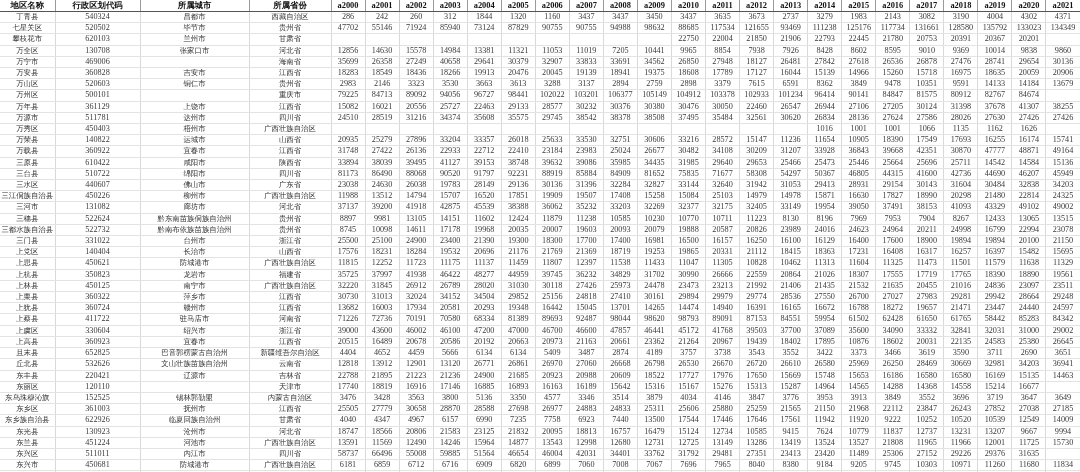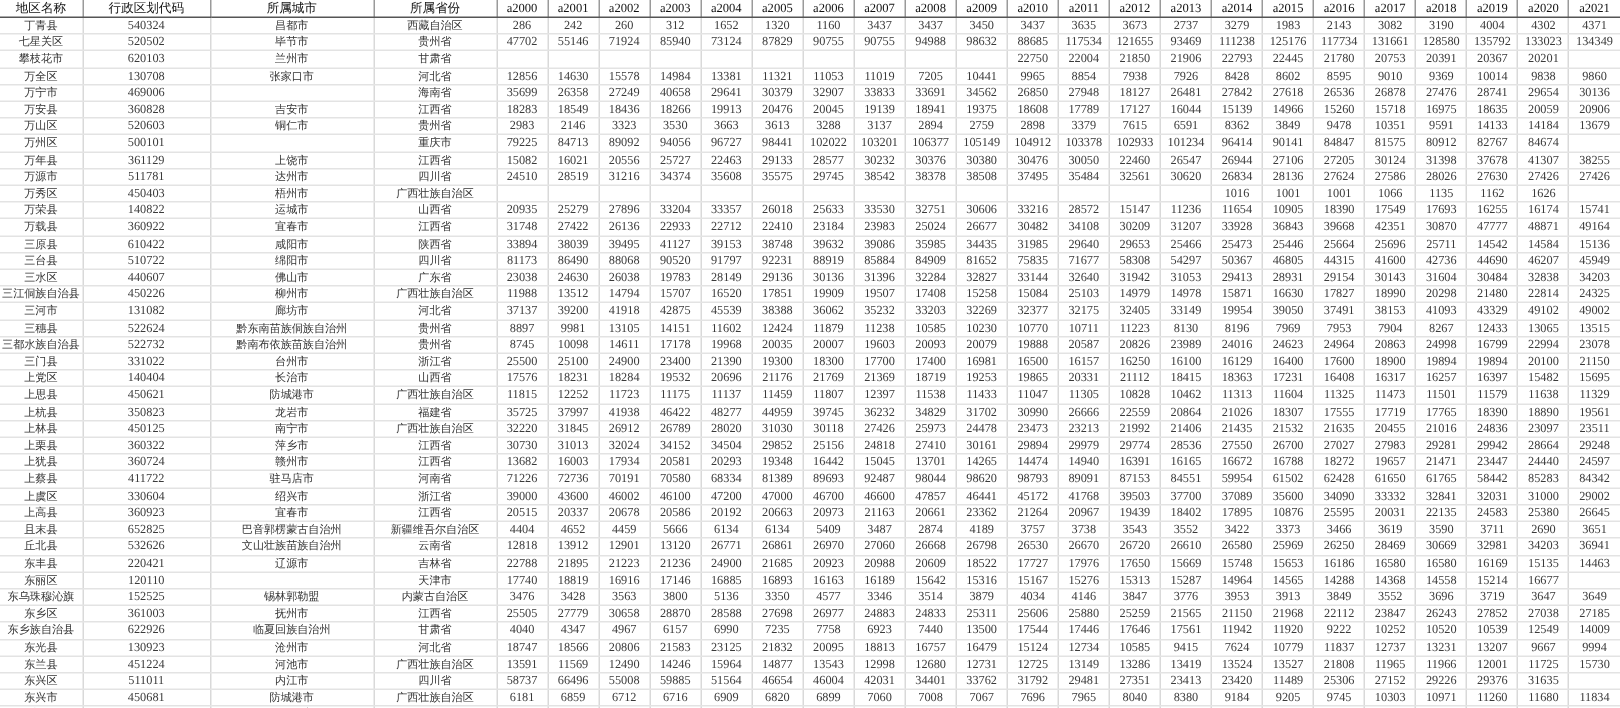--- a/index.html
+++ b/index.html
@@ -10,21 +10,21 @@
   table.sheet col.c-city { width:109px; }
   table.sheet col.c-prov { width:82px; }
   table.sheet col.c-yr { width:34.05px; }
   table.sheet th, table.sheet td {
     height:10.2px; padding:0; font-size:8.2px; line-height:10.2px;
     text-align:center; white-space:nowrap; overflow:hidden;
     border-right:1px solid #d9d9d9; border-bottom:1px solid #e3e3e3;
     color:#3a3a3a;
   }
   table.sheet th {
-    font-weight:normal; color:#111; height:11px; line-height:11px; font-size:8.4px;
+    font-weight:bold; color:#111; height:11px; line-height:11px; font-size:8.4px;
     border-bottom:1.5px solid #555; border-right:1px solid #9a9a9a;
   }
   table.sheet td.txt { font-family:"DejaVu Sans","Liberation Sans",sans-serif; font-size:7.4px; color:#333; }
   table.sheet td.num { font-family:"Liberation Serif","DejaVu Serif",serif; }
 </style>
 </head>
 <body>
 
 <table class="sheet">
   <colgroup>
@@ -88,21 +88,21 @@
   <tbody id="body">
       <tr>
         <td class="txt">丁青县</td>
         <td class="num">540324</td>
         <td class="txt">昌都市</td>
         <td class="txt">西藏自治区</td>
         <td class="num">286</td>
         <td class="num">242</td>
         <td class="num">260</td>
         <td class="num">312</td>
-        <td class="num">1652</td>
+        <td class="num">1844</td>
         <td class="num">1320</td>
         <td class="num">1160</td>
         <td class="num">3437</td>
         <td class="num">3437</td>
         <td class="num">3450</td>
         <td class="num">3437</td>
         <td class="num">3635</td>
         <td class="num">3673</td>
         <td class="num">2737</td>
         <td class="num">3279</td>
@@ -633,21 +633,21 @@
         <td class="num">19603</td>
         <td class="num">20093</td>
         <td class="num">20079</td>
         <td class="num">19888</td>
         <td class="num">20587</td>
         <td class="num">20826</td>
         <td class="num">23989</td>
         <td class="num">24016</td>
         <td class="num">24623</td>
         <td class="num">24964</td>
-        <td class="num">20863</td>
+        <td class="num">20211</td>
         <td class="num">24998</td>
         <td class="num">16799</td>
         <td class="num">22994</td>
         <td class="num">23078</td>
       </tr>
       <tr>
         <td class="txt">三门县</td>
         <td class="num">331022</td>
         <td class="txt">台州市</td>
         <td class="txt">浙江省</td>
@@ -897,36 +897,36 @@
         <td class="num">32031</td>
         <td class="num">31000</td>
         <td class="num">29002</td>
       </tr>
       <tr>
         <td class="txt">上高县</td>
         <td class="num">360923</td>
         <td class="txt">宜春市</td>
         <td class="txt">江西省</td>
         <td class="num">20515</td>
-        <td class="num">20337</td>
+        <td class="num">16489</td>
         <td class="num">20678</td>
         <td class="num">20586</td>
         <td class="num">20192</td>
         <td class="num">20663</td>
         <td class="num">20973</td>
         <td class="num">21163</td>
         <td class="num">20661</td>
         <td class="num">23362</td>
         <td class="num">21264</td>
         <td class="num">20967</td>
         <td class="num">19439</td>
         <td class="num">18402</td>
         <td class="num">17895</td>
         <td class="num">10876</td>
-        <td class="num">25595</td>
+        <td class="num">18602</td>
         <td class="num">20031</td>
         <td class="num">22135</td>
         <td class="num">24583</td>
         <td class="num">25380</td>
         <td class="num">26645</td>
       </tr>
       <tr>
         <td class="txt">且末县</td>
         <td class="num">652825</td>
         <td class="txt">巴音郭楞蒙古自治州</td>

